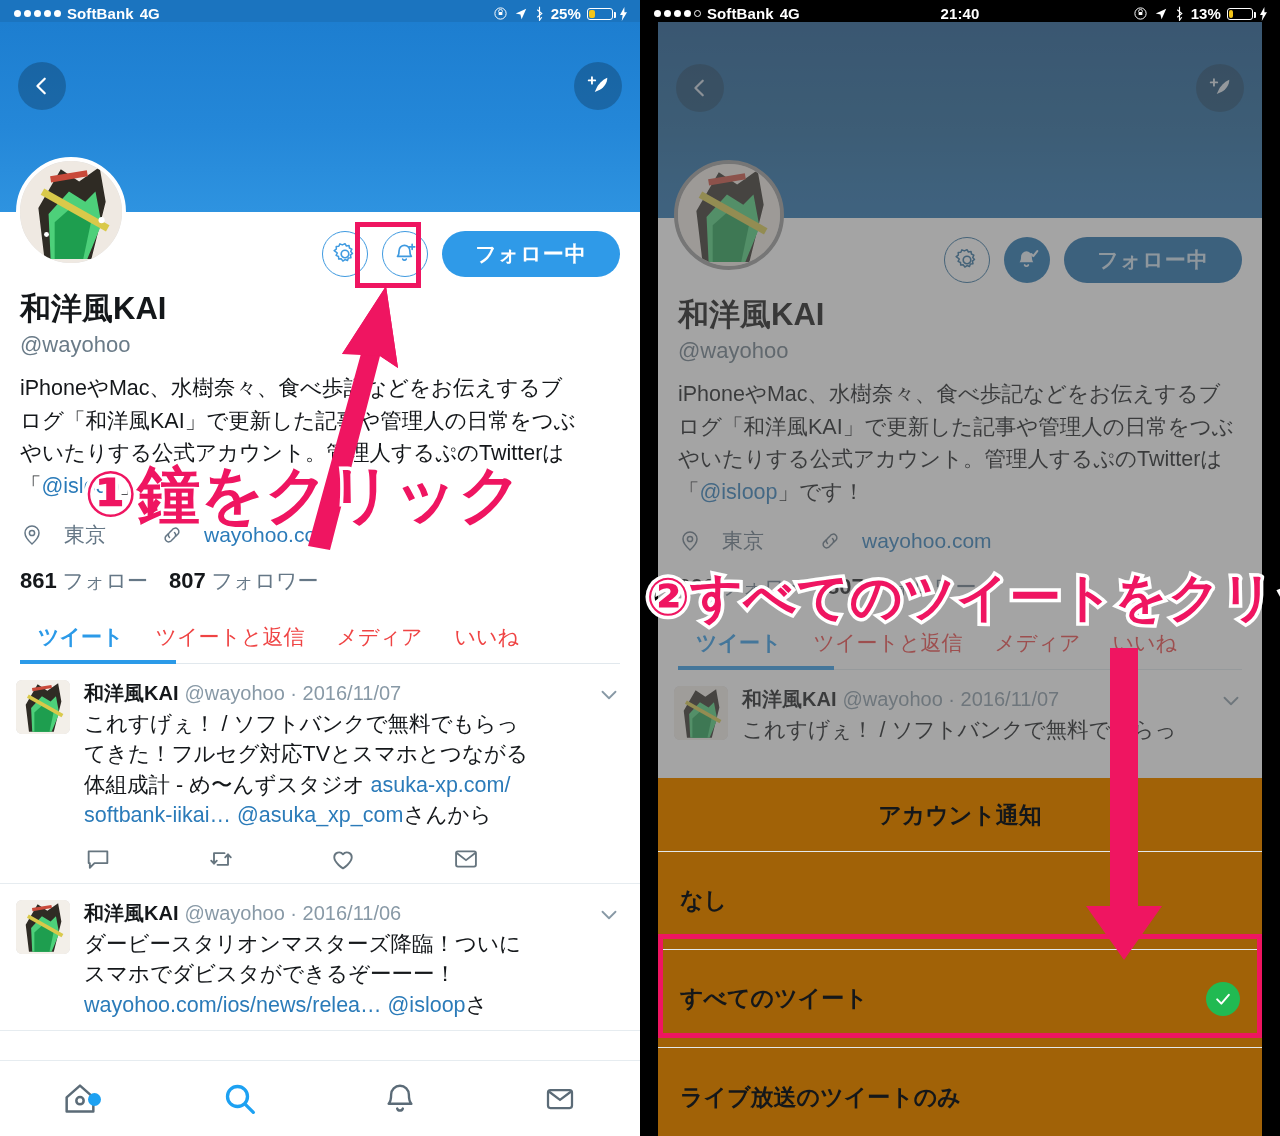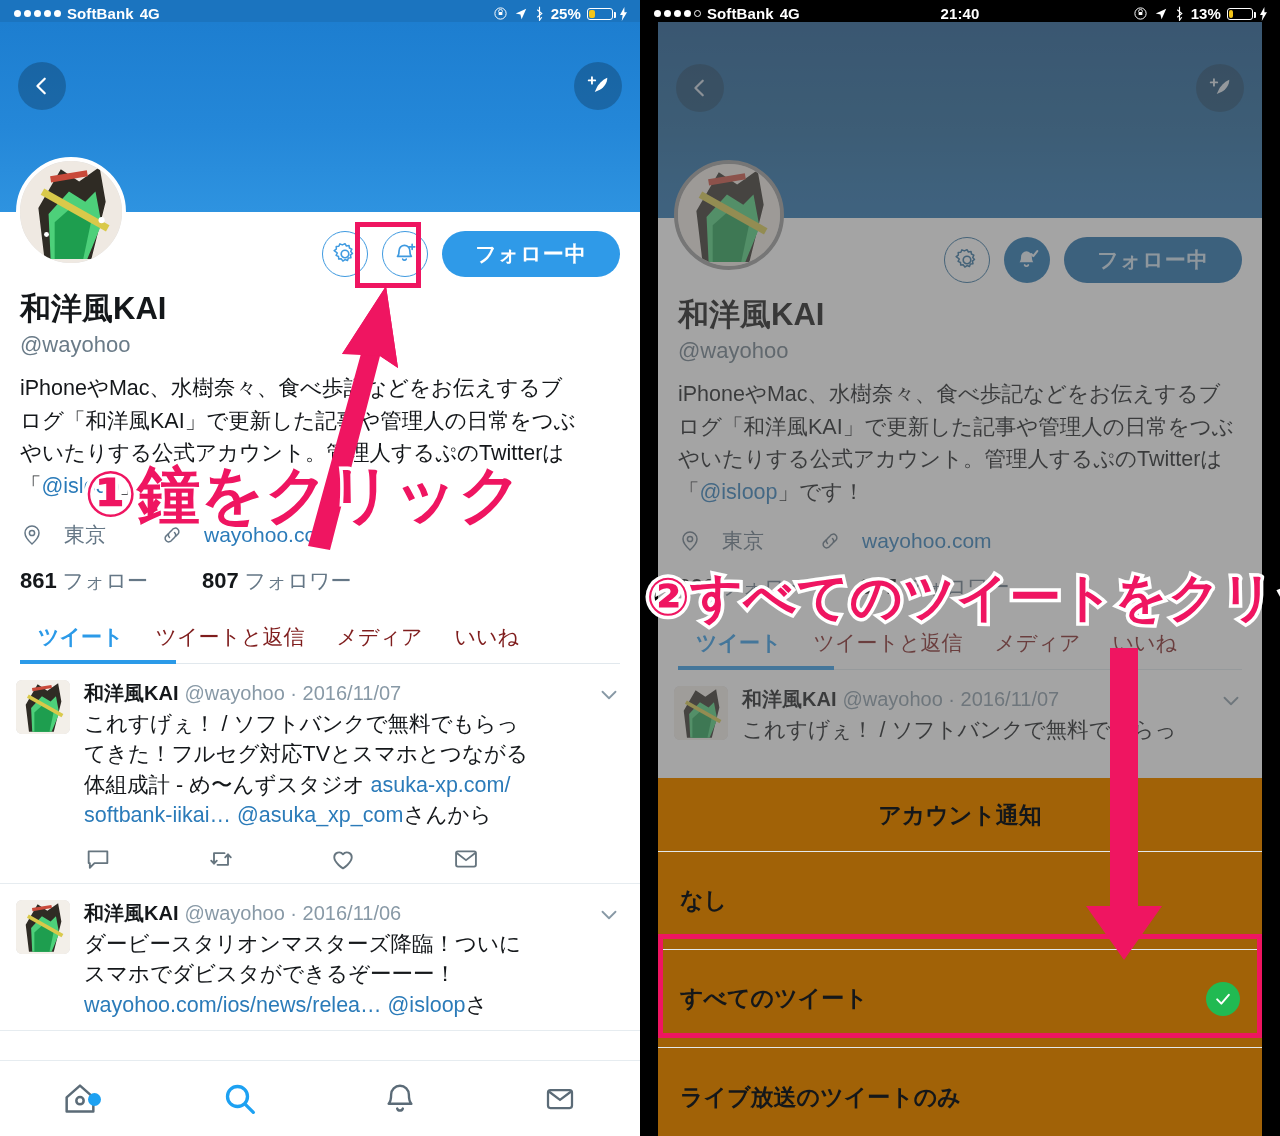--- a/index.html
+++ b/index.html
@@ -84,28 +84,28 @@
     height: 46px; min-width: 178px; display: flex; align-items: center; justify-content: center;
     font-size: 21px; font-weight: 600; letter-spacing: 1px;
   }
   .disp-name { font-size: 31px; font-weight: 700; color: #14171a; line-height: 1.1; margin-top: 4px; }
   .handle { font-size: 22px; color: #6a7b88; margin-top: 6px; }
   .bio { font-size: 21.5px; color: #14171a; line-height: 1.52; margin-top: 14px; }
   .bio .lk { color: #2b7bb9; }
   .meta-row { display: flex; align-items: center; gap: 20px; margin-top: 18px; font-size: 21px; color: #657786; }
   .meta-row .sep { width: 14px; }
   .meta-link { color: #2b7bb9; }
-  .stats-row { display: flex; gap: 54px; margin-top: 18px; font-size: 21px; color: #657786; }
+  .stats-row { display: flex; gap: 21px; margin-top: 18px; font-size: 21px; color: #657786; }
   .stats-row b { color: #14171a; font-weight: 700; font-size: 22px; }
 
   .tabs {
     display: flex; align-items: flex-end; gap: 0; margin-top: 22px;
     border-bottom: 1px solid #e1e8ed; position: relative;
   }
-  .tab { font-size: 21px; color: #7f1d1d; padding: 6px 16px 12px 16px; white-space: nowrap; }
+  .tab { font-size: 21px; color: #ef4444; padding: 6px 16px 12px 16px; white-space: nowrap; }
   .tab:first-child { padding-left: 18px; }
   .tab.active { color: #2b9ae8; font-weight: 600; }
   .tab-underline { position: absolute; left: 0; bottom: -1px; width: 156px; height: 4px; background: #2b9ae8; }
 
   .tweet { display: flex; gap: 14px; padding: 16px 20px 10px 16px; border-bottom: 1px solid #e6ecf0; position: relative; }
   .avatar-sm { width: 54px; height: 54px; border-radius: 6px; overflow: hidden; flex: 0 0 54px; background: #ddd; }
   .tw-body { flex: 1; min-width: 0; }
   .tw-head { display: flex; align-items: baseline; gap: 6px; font-size: 20px; }
   .tw-name { font-weight: 700; color: #14171a; }
   .tw-meta { color: #8899a6; }

